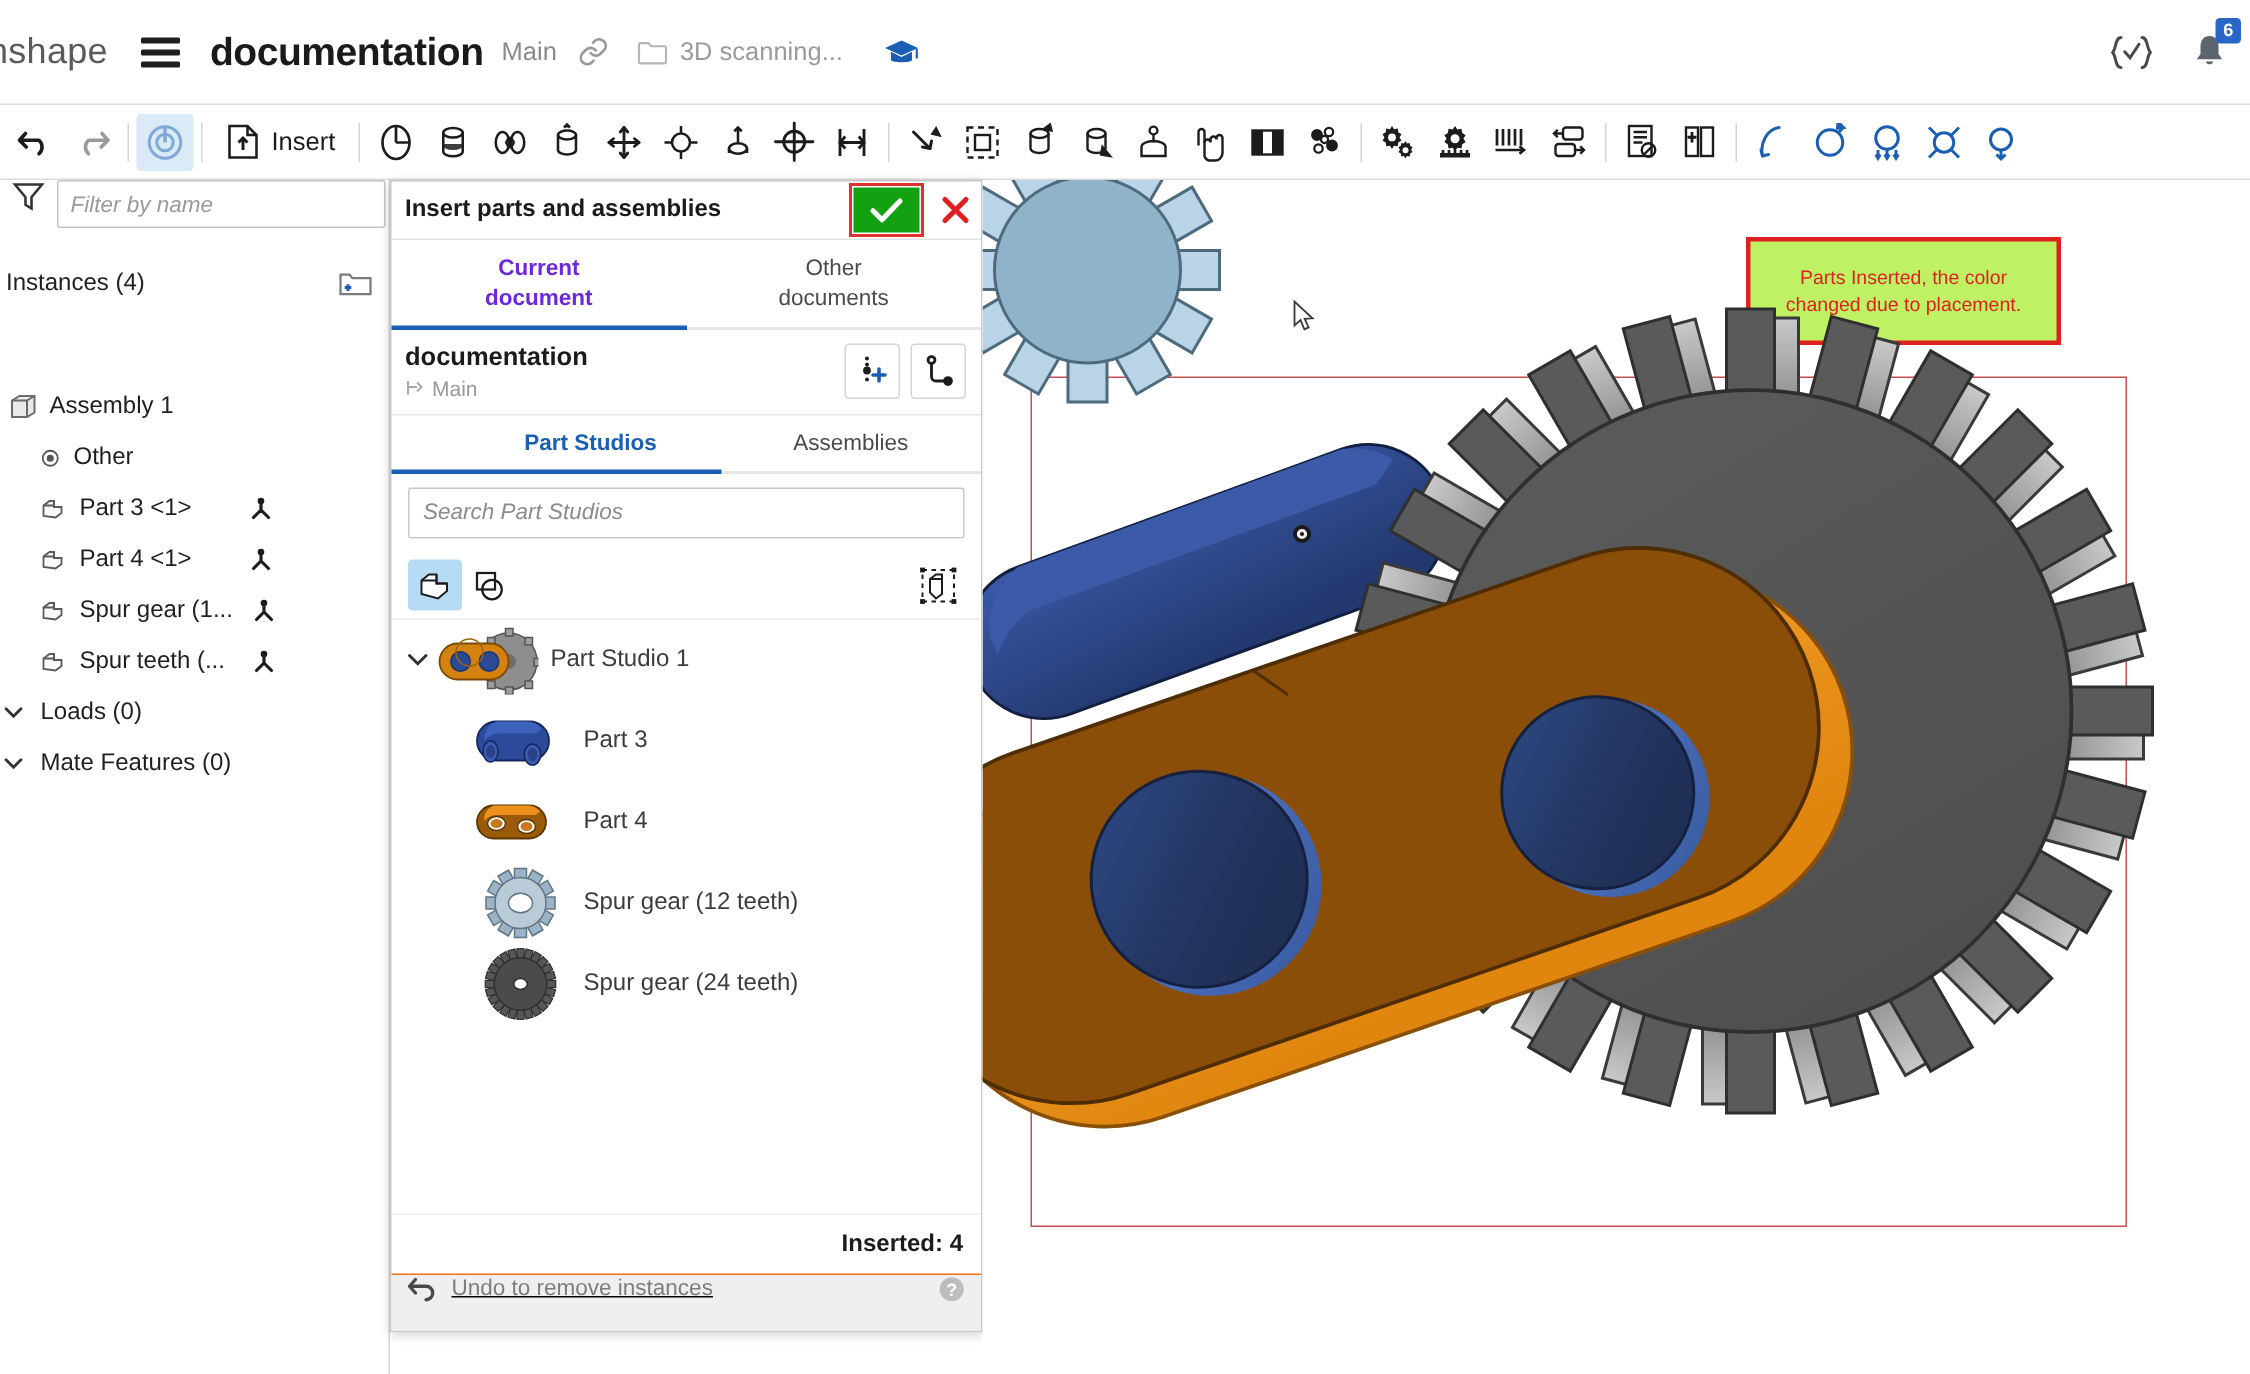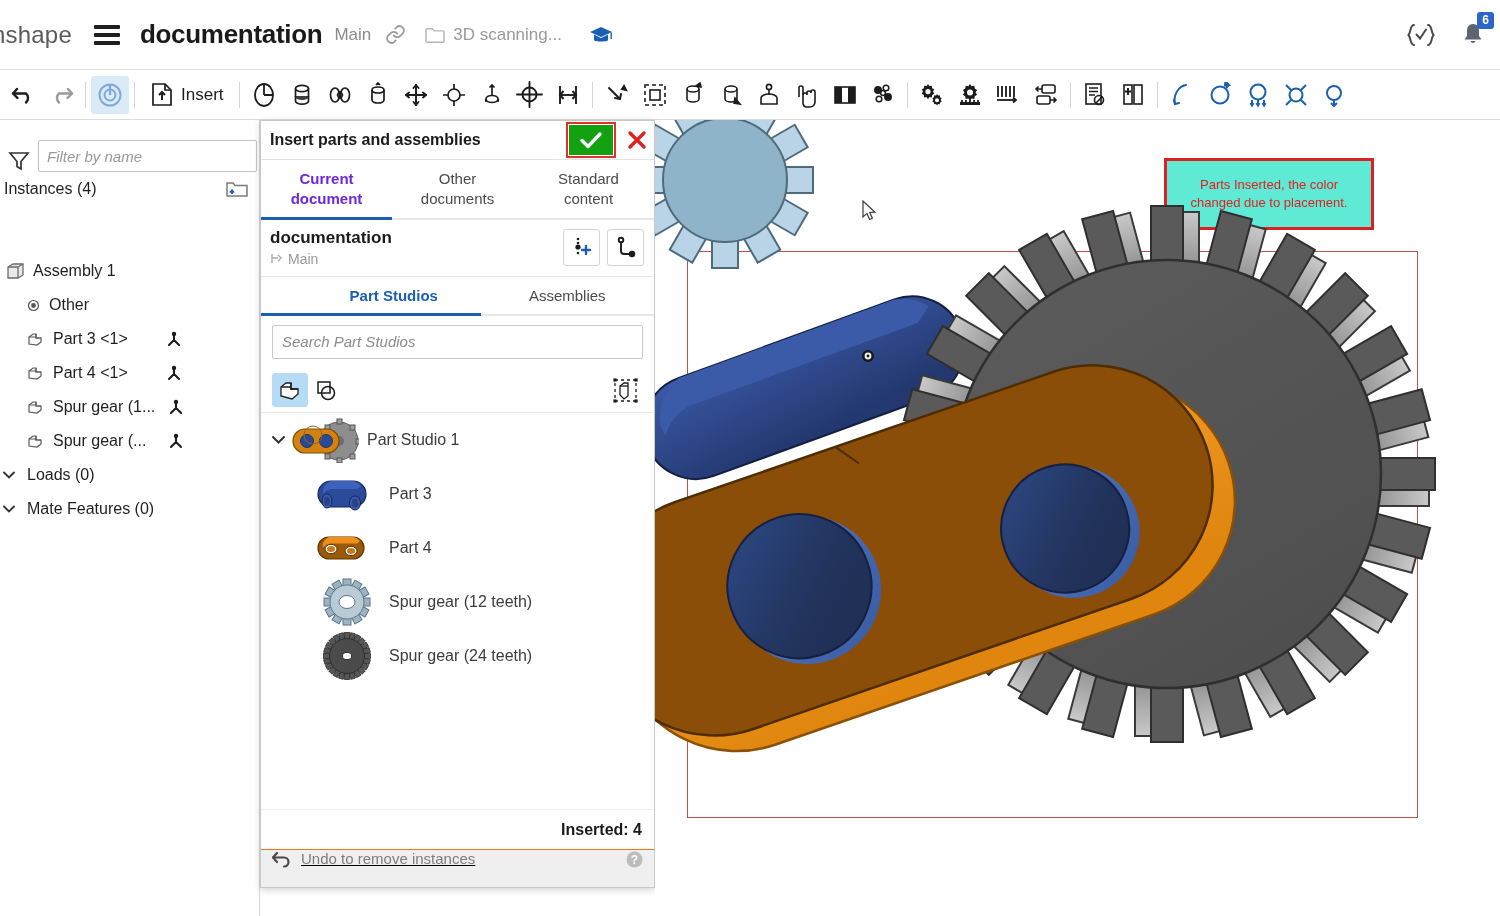--- a/index.html
+++ b/index.html
@@ -66,21 +66,21 @@
     display: flex; align-items: center; gap: 7px; padding: 0 10px; height: 38px;
     cursor: pointer; border-radius: 3px; flex: 0 0 auto;
   }
   .tb-insert .lbl { font-size: 17px; color: #1c1c1c; }
 
   
   .leftpanel {
     position: absolute; left: 0; top: 120px; width: 260px; height: 796px;
     background: #fff; border-right: 1px solid #d8d8d8;
   }
-  .filterrow { display: flex; align-items: flex-end; height: 52px; padding: 0 8px; gap: 8px; }
+  .filterrow { display: flex; align-items: flex-start; height: 52px; padding: 0 8px; gap: 8px; }
   .filter-input {
     flex: 1; height: 32px; border: 1px solid #c4c4c4; border-radius: 2px;
     padding: 0 8px; font-size: 15px; font-style: italic; color: #9a9a9a;
     font-family: "Liberation Sans", sans-serif; background: #fff;
   }
   .filter-input::placeholder { color: #9a9a9a; font-style: italic; }
   .instances-hdr {
     display: flex; align-items: center; height: 34px; padding: 0 10px 0 4px;
     font-size: 16px; color: #1f1f1f;
   }
@@ -193,21 +193,21 @@
   .undo-row .lbl { font-size: 15px; color: #7d7d7d; }
   .undo-row .help { margin-left: auto; }
 
   
   .viewport {
     position: absolute; left: 655px; top: 120px; width: 845px; height: 796px;
     background: #fff; overflow: hidden;
   }
   .annot {
     position: absolute; left: 509px; top: 38px; width: 210px; height: 72px;
-    border: 3px solid #e02020; background: #5eead4;
+    border: 3px solid #e02020; background: #bef264;
     display: flex; align-items: center; justify-content: center; text-align: center;
     color: #e02020; font-size: 13px; line-height: 1.35; padding: 0 8px;
   }
   .selbox {
     position: absolute; left: 32px; top: 131px; width: 731px; height: 567px;
     border: 1px solid #c05050;
   }
   .cursor { position: absolute; left: 207px; top: 80px; }
   svg { display: block; }
 </style>
@@ -593,21 +593,21 @@
       </span>
     </div>
 
     <div class="tree-row ind2">
       <span>
         <svg width="19" height="19" viewBox="0 0 19 19" fill="none" stroke="#5a5a5a" stroke-width="1.2">
           <path d="M3 14 V7 L7 4 h3 V8 h5 v4 L11 15 z" fill="#fafafa"></path>
           <path d="M3 7 H10 M10 4 V8 H15"></path>
         </svg>
       </span>
-      <span class="tlabel">Spur gear (...</span>
+      <span class="tlabel">Spur teeth (...</span>
       <span class="mate-ico" style="margin-right:74px">
         <svg width="18" height="18" viewBox="0 0 18 18" fill="none" stroke="#1c1c1c" stroke-width="2.1" stroke-linecap="round">
           <circle cx="9" cy="4" r="2.2" fill="#1c1c1c" stroke="none"></circle>
           <path d="M9 6 V10 M9 10 L4 15 M9 10 L14 15"></path>
         </svg>
       </span>
     </div>
 
     <div class="grp-row">
       <span>
@@ -647,24 +647,20 @@
     </div>
 
     <div class="tabs3">
       <div class="tab3 active">
         <span>Current</span>
         <span class="l2">document</span>
       </div>
       <div class="tab3">
         <span>Other</span>
         <span class="l2">documents</span>
-      </div>
-      <div class="tab3">
-        <span>Standard</span>
-        <span class="l2">content</span>
       </div>
     </div>
 
     <div class="docrow">
       <div class="meta">
         <div class="docname">documentation</div>
         <div class="docbranch">
           <svg width="13" height="13" viewBox="0 0 13 13" fill="none" stroke="#aaa" stroke-width="1.4">
             <path d="M2 2 V11 M2 6 H8 M8 3 L11 6 L8 9"></path>
           </svg>

